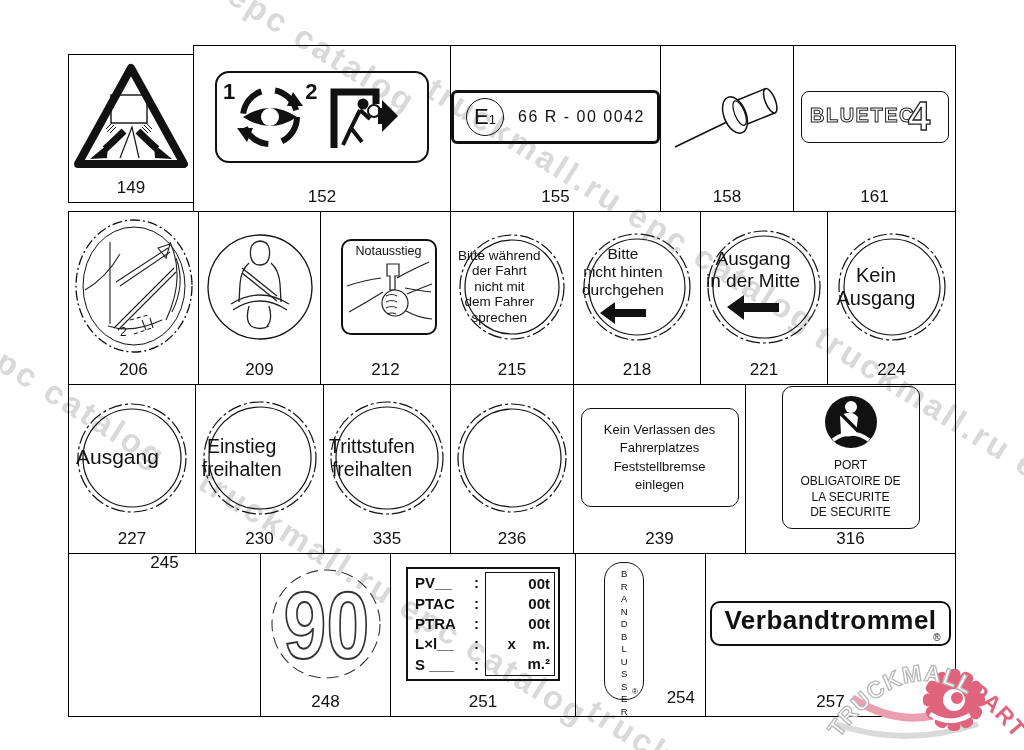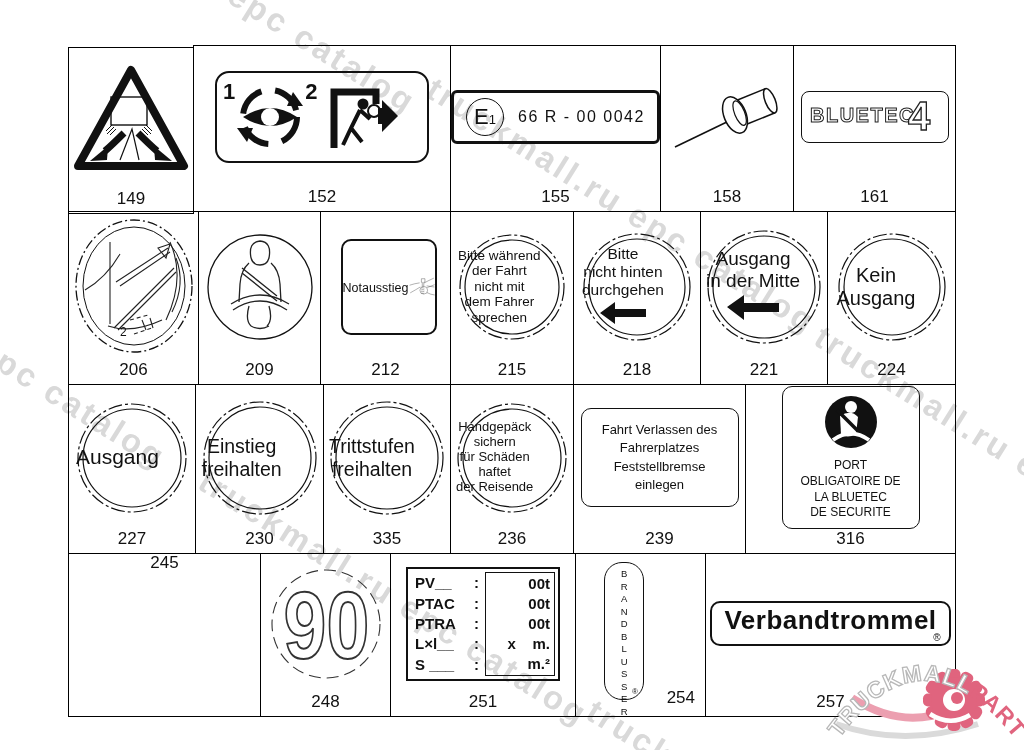--- a/index.html
+++ b/index.html
@@ -24,21 +24,21 @@
             align-items:center;padding:0 6px;gap:2px;box-sizing:border-box;}
   .step{font-size:22px;font-weight:bold;align-self:flex-start;margin-top:6px;}
   .eplate{border:3px solid #111;border-radius:6px;padding:5px 12px;display:flex;align-items:center;gap:14px;}
   .ecircle{width:36px;height:36px;border:1.5px solid #111;border-radius:50%;display:flex;
            align-items:center;justify-content:center;}
   .eletter{font-size:22px;}
   .edigit{font-size:13px;margin-top:4px;}
   .ecode{font-size:16px;letter-spacing:1.5px;white-space:pre;}
   .bluetec{border:1.5px solid #111;border-radius:8px;padding:2px 6px;}
   .nota{border:2.5px solid #111;border-radius:10px;width:96px;height:96px;display:flex;
-        flex-direction:row;align-items:center;box-sizing:border-box;margin-left:6px;}
+        flex-direction:column;align-items:center;box-sizing:border-box;margin-left:6px;}
   .nota-title{font-size:12.5px;margin-top:3px;}
   .plate239{border:1.5px solid #111;border-radius:10px;padding:12px 6px;width:158px;box-sizing:border-box;
             text-align:center;font-size:13px;line-height:1.4;}
   .plate242{border:1.5px solid #111;border-radius:10px;padding:7px 8px;display:flex;gap:8px;align-items:center;flex-direction:column;}
   .p242text{font-size:12px;text-align:center;line-height:1.3;width:120px;}
   .plate245{border:2px solid #111;border-radius:4px;padding:5px 8px;font-weight:bold;font-size:14.5px;white-space:nowrap;}
   .spec{border:2px solid #111;display:flex;padding:3px;width:154px;height:114px;box-sizing:border-box;
         font-weight:bold;font-size:15px;}
   .spec-left{flex:1;display:flex;flex-direction:column;justify-content:space-around;padding:1px 4px;}
   .srow{display:flex;justify-content:space-between;}
@@ -60,21 +60,21 @@
 </head>
 <body>
 
 <span class="wm" style="left:40px;top:-150px">truckmall.ru epc catalog</span>
 <span class="wm" style="left:440px;top:70px">truckmall.ru epc catalog</span>
 <span class="wm" style="left:-210px;top:205px">truckmall.ru epc catalog</span>
 <span class="wm" style="left:828px;top:318px">truckmall.ru epc catalog</span>
 <span class="wm" style="left:212px;top:462px">truckmall.ru epc catalog</span>
 <span class="wm" style="left:600px;top:692px">truckmall.ru epc catalog</span>
 
-<div class="cell" style="left:68px;top:47px;width:126px;height:167px">
+<div class="cell" style="left:68px;top:54px;width:126px;height:149px">
   <div class="art">
     <svg width="118" height="112" viewBox="0 0 118 112">
       <path d="M59 7 L112 103 L6 103 Z" fill="#fff" stroke="#111" stroke-width="8" stroke-linejoin="round"></path>
       <rect x="39" y="34" width="36" height="28" fill="none" stroke="#111" stroke-width="1.4"></rect>
       <path d="M40 62 l-6 6 m8 -4 l-7 7 m9 -5 l-6 6 M74 62 l6 6 m-8 -4 l7 7 m-9 -5 l6 6" stroke="#111" stroke-width="1" fill="none"></path>
       <path d="M48 97 L60 66 L67 97" fill="none" stroke="#111" stroke-width="1.2"></path>
       <path d="M52 70 Q40 82 33 88" stroke="#111" stroke-width="7" fill="none"></path>
       <polygon points="18,98 36,83 35,97" fill="#111"></polygon>
       <path d="M66 70 Q78 82 85 88" stroke="#111" stroke-width="7" fill="none"></path>
       <polygon points="100,98 82,83 83,97" fill="#111"></polygon>
@@ -336,57 +336,50 @@
   <div class="num">335</div>
 </div>
 
 <div class="cell" style="left:450px;top:384px;width:124px;height:170px">
   <div class="art">
     <div class="sign" style="width:112px;height:112px">
       <svg class="rings" width="112" height="112">
         <circle class="oring" cx="56" cy="56" r="54"></circle>
         <circle class="iring" cx="56" cy="56" r="49"></circle>
       </svg>
-      <div class="stext" style="font-size:13px">
-        <div>Handgepäck</div>
-        <div>sichern</div>
-        <div>für Schäden</div>
-        <div>haftet</div>
-        <div>der Reisende</div>
-      </div>
     </div>
   </div>
   <div class="num">236</div>
 </div>
 
 <div class="cell" style="left:573px;top:384px;width:173px;height:170px">
   <div class="art">
     <div class="plate239">
-      <div>Fahrt Verlassen des</div>
+      <div>Kein Verlassen des</div>
       <div>Fahrerplatzes</div>
       <div>Feststellbremse einlegen</div>
     </div>
   </div>
   <div class="num">239</div>
 </div>
 
 <div class="cell" style="left:745px;top:384px;width:211px;height:170px">
   <div class="art">
     <div class="plate242">
       <svg width="56" height="56" viewBox="0 0 56 56">
         <circle cx="28" cy="28" r="26" fill="#111"></circle>
         <circle cx="28" cy="13" r="6" fill="#fff"></circle>
         <path d="M17 22 q11 -7 18 1 l-2 17 q-9 5 -15 0 Z" fill="#fff"></path>
         <path d="M14 16 L40 42" stroke="#111" stroke-width="3.5"></path>
         <path d="M10 46 Q28 33 46 46" stroke="#fff" stroke-width="4" fill="none"></path>
       </svg>
       <div class="p242text">
         <div>PORT</div>
         <div>OBLIGATOIRE DE</div>
-        <div>LA BLUETEC</div>
+        <div>LA SECURITE</div>
         <div>DE SECURITE</div>
       </div>
     </div>
   </div>
   <div class="num">316</div>
 </div>
 
 <div class="cell" style="left:68px;top:553px;width:193px;height:164px">
   <div class="num">245</div>
 </div>

